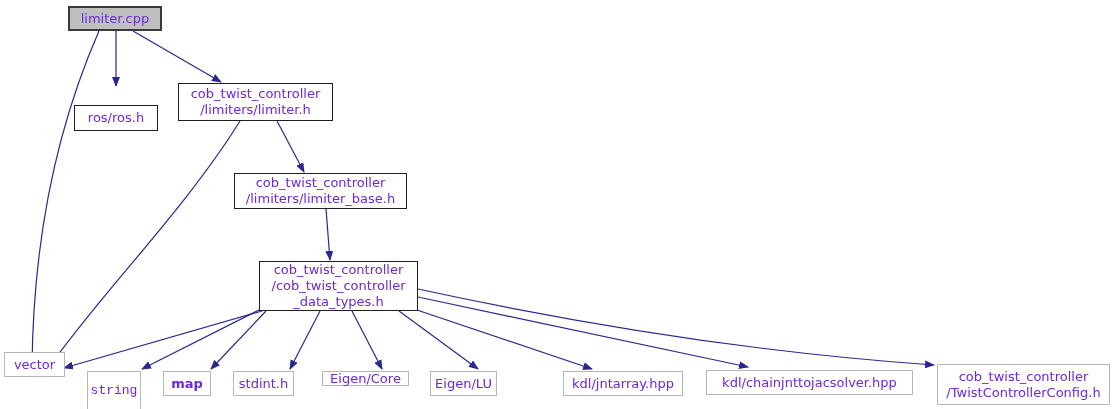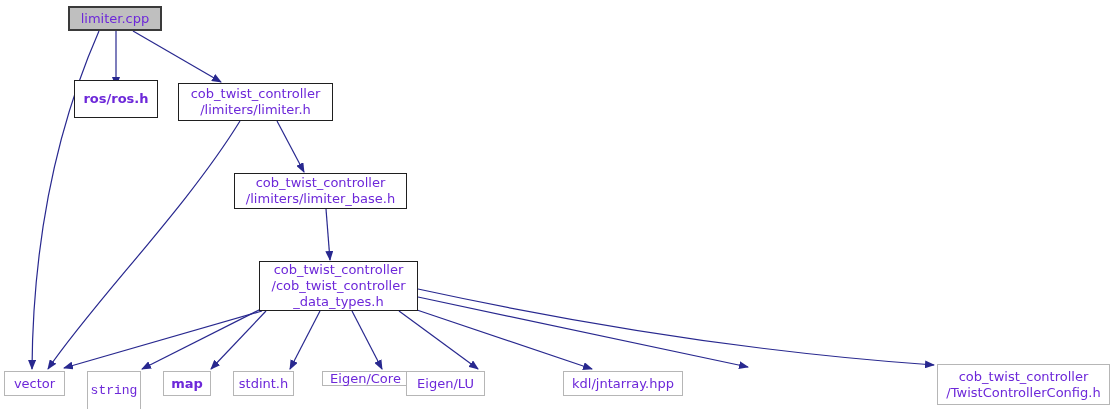--- a/index.html
+++ b/index.html
@@ -48,67 +48,70 @@
       <path d="M417,310 L592,369" marker-end="url(#arrow)"></path>
       <path d="M418,297 L748,367" marker-end="url(#arrow)"></path>
       <path d="M418,289 Q690,348 934,365" marker-end="url(#arrow)"></path>
     </g>
   </svg>
 
   <div class="node root" style="left:68px;top:6px;width:94px;height:25px;">
     <span class="lbl">limiter.cpp</span>
   </div>
 
-  <div class="node doc" style="left:74px;top:80px;width:84px;height:38px;font-weight:bold;">
+  <div class="node doc" style="left:74px;top:105px;width:84px;height:26px;">
     <span class="lbl">ros/ros.h</span>
   </div>
 
   <div class="node doc" style="left:178px;top:83px;width:155px;height:38px;">
     <span class="lbl">cob_twist_controller
 /limiters/limiter.h</span>
   </div>
 
   <div class="node doc" style="left:234px;top:173px;width:173px;height:36px;">
     <span class="lbl">cob_twist_controller
 /limiters/limiter_base.h</span>
   </div>
 
   <div class="node doc" style="left:259px;top:261px;width:159px;height:50px;">
     <span class="lbl">cob_twist_controller
 /cob_twist_controller
 _data_types.h</span>
   </div>
 
-  <div class="node" style="left:4px;top:371px;width:61px;height:25px;">
+  <div class="node" style="left:4px;top:352px;width:61px;height:25px;">
     <span class="lbl">vector</span>
   </div>
 
   <div class="node" style="left:87px;top:371px;width:54px;height:39px;font-family:Liberation Mono, monospace;">
     <span class="lbl">string</span>
   </div>
 
   <div class="node" style="left:163px;top:371px;width:48px;height:25px;font-weight:bold;">
     <span class="lbl">map</span>
   </div>
 
   <div class="node" style="left:233px;top:371px;width:61px;height:25px;">
     <span class="lbl">stdint.h</span>
   </div>
 
   <div class="node" style="left:322px;top:371px;width:87px;height:15px;">
     <span class="lbl">Eigen/Core</span>
   </div>
 
-  <div class="node" style="left:406px;top:371px;width:79px;height:25px;">
+  <div class="node" style="left:430px;top:371px;width:67px;height:25px;">
     <span class="lbl">Eigen/LU</span>
   </div>
 
   <div class="node" style="left:563px;top:371px;width:120px;height:25px;">
     <span class="lbl">kdl/jntarray.hpp</span>
   </div>
 
+  <div class="node" style="left:706px;top:370px;width:207px;height:25px;">
+    <span class="lbl">kdl/chainjnttojacsolver.hpp</span>
+  </div>
 
   <div class="node" style="left:937px;top:364px;width:173px;height:41px;">
     <span class="lbl">cob_twist_controller
 /TwistControllerConfig.h</span>
   </div>
 
 </div>
 
 </body></html>

